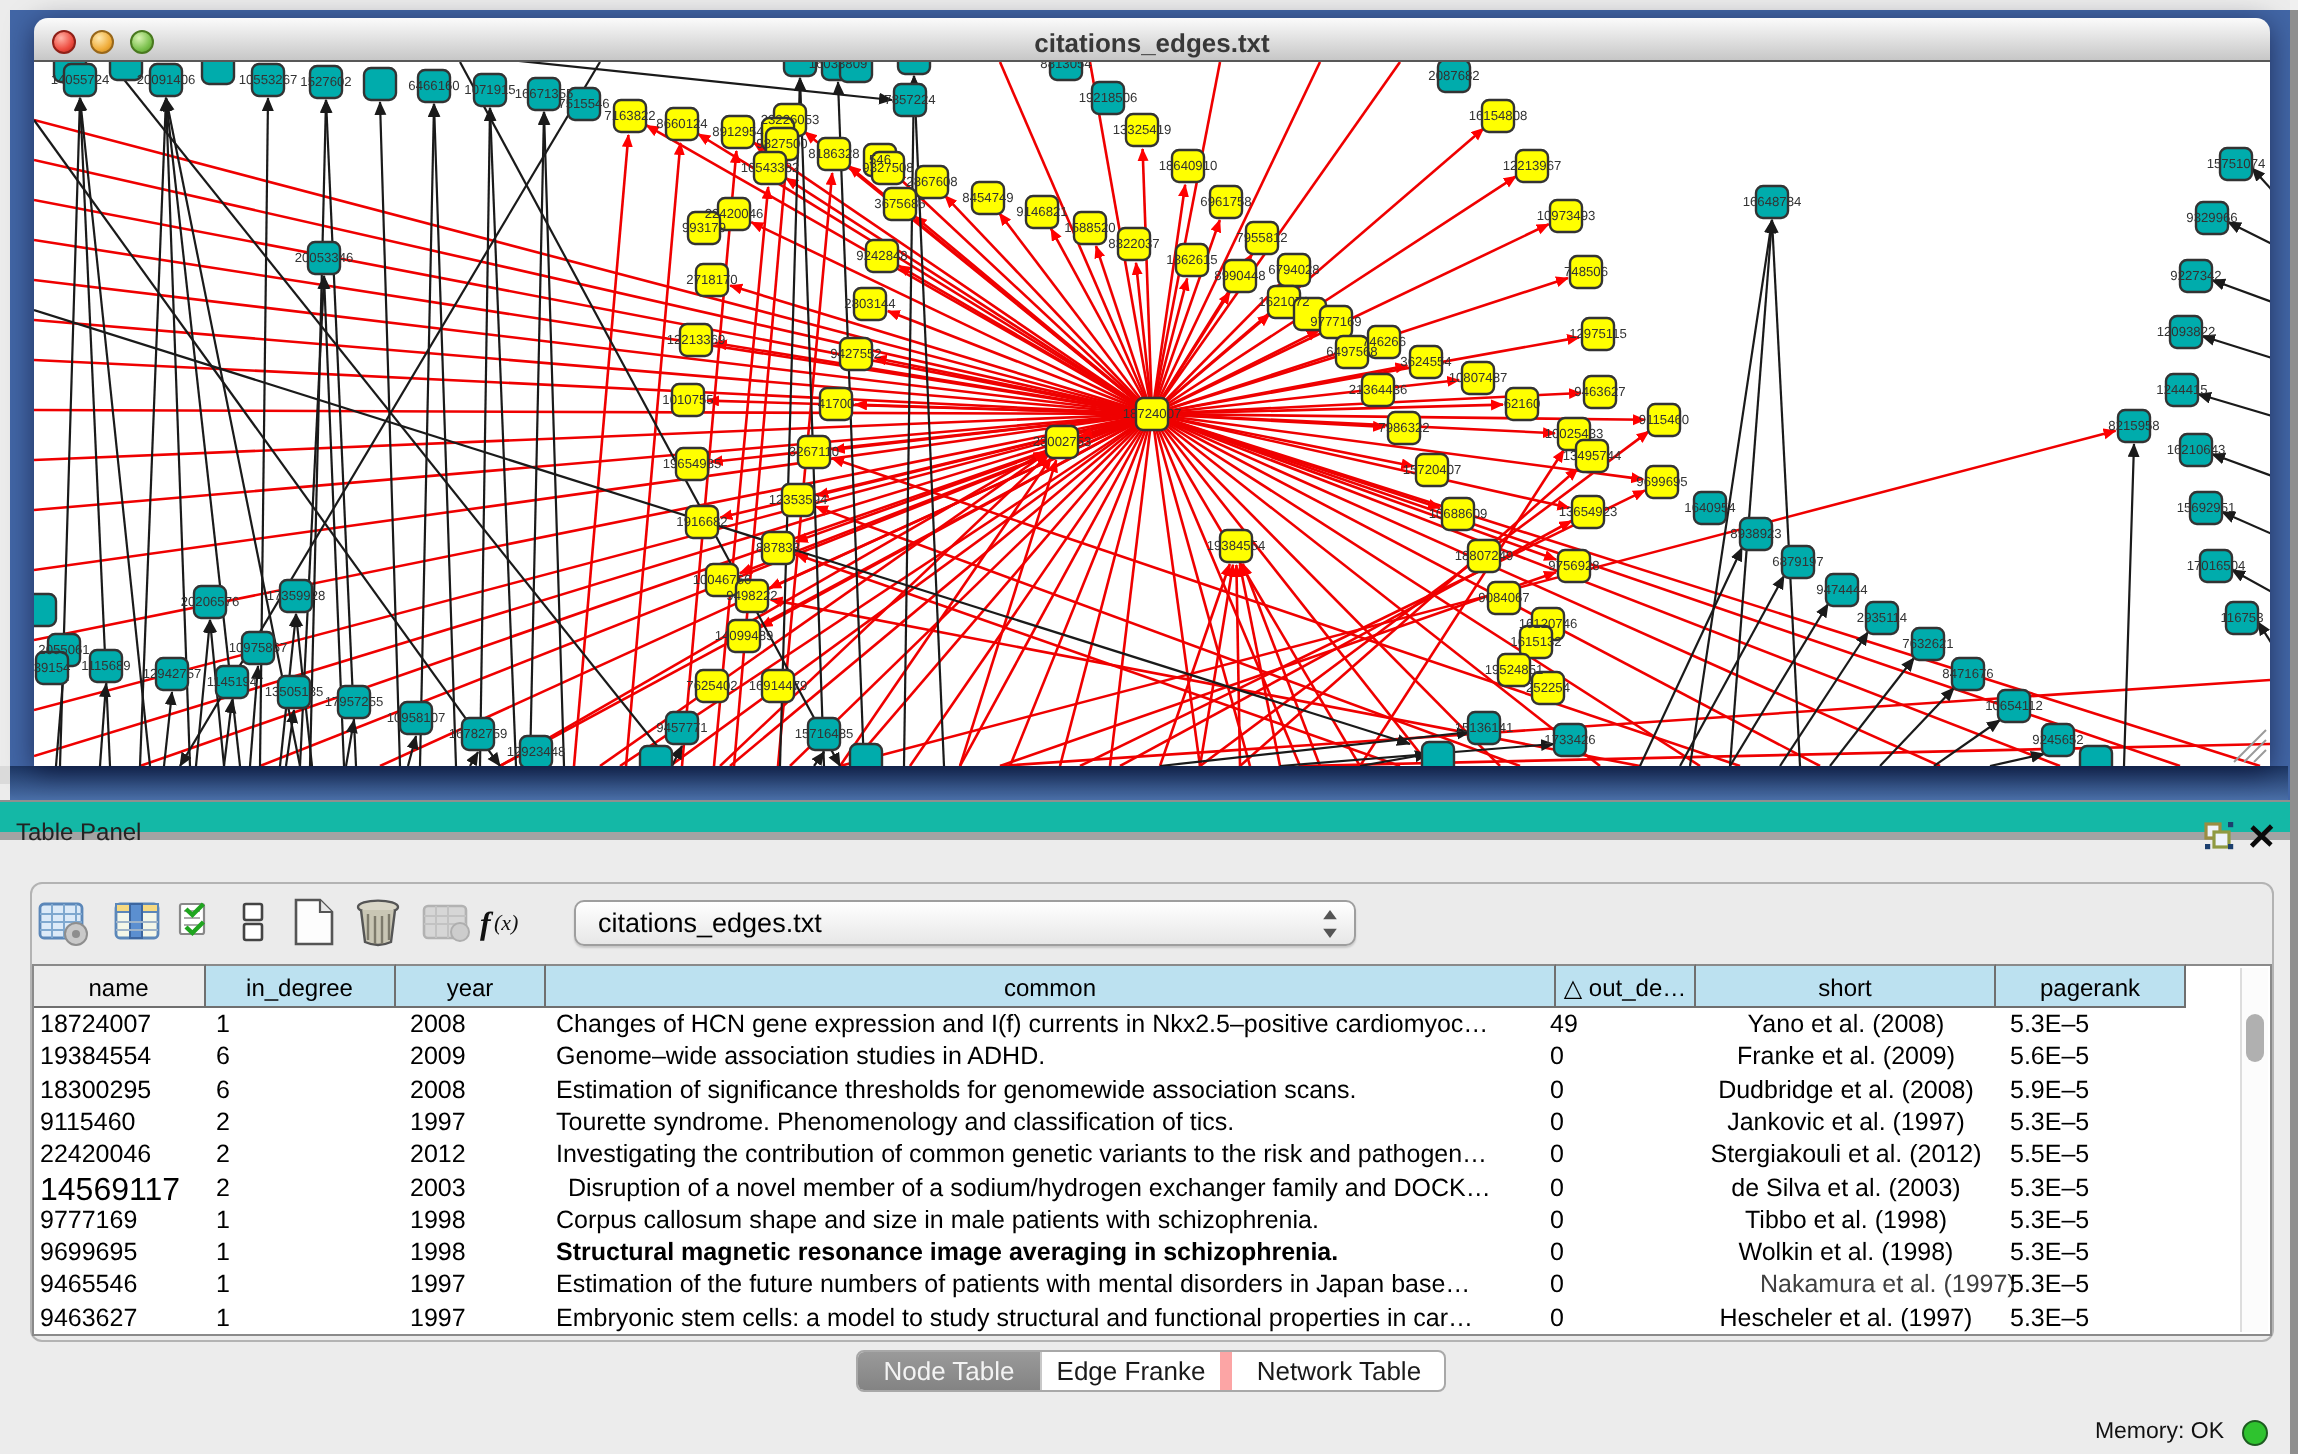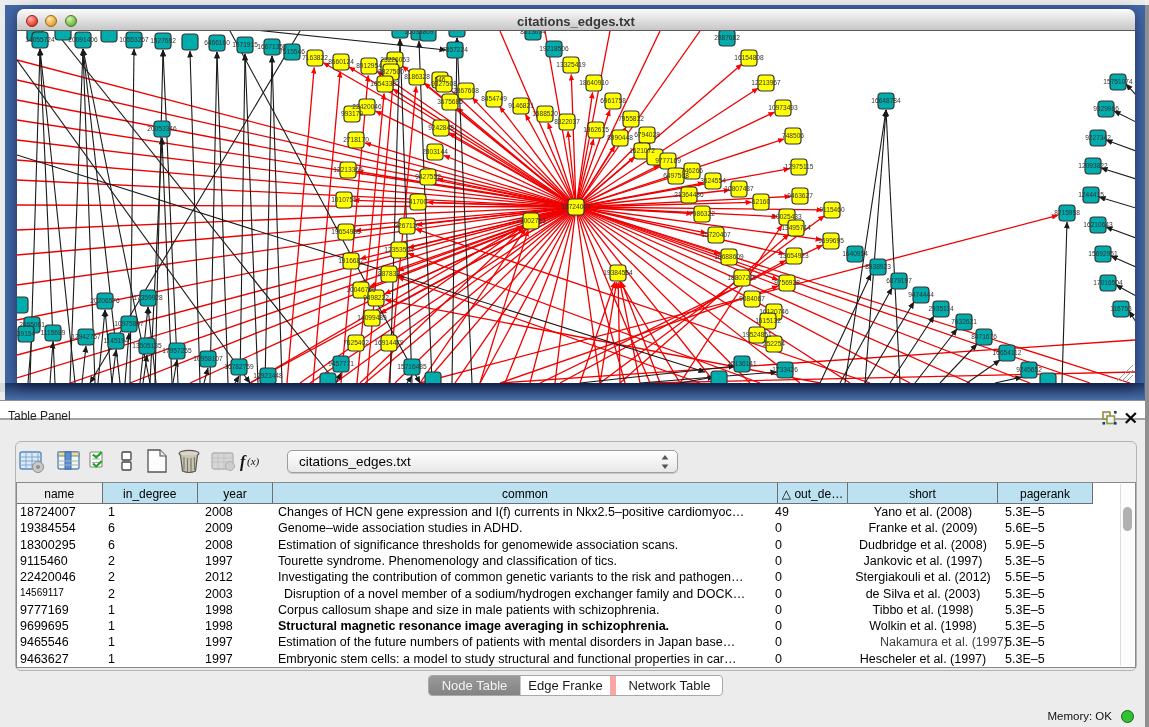--- a/index.html
+++ b/index.html
@@ -10,22 +10,22 @@
  border-radius:7px 7px 0 0;box-shadow:0 3px 14px rgba(0,0,30,.55)}
 #tbar{position:absolute;left:0;top:0;width:1118px;height:22px;
  border-radius:7px 7px 0 0;background:linear-gradient(#fbfbfb,#c7c7c7);
  border-bottom:1px solid #585858}
 #title{position:absolute;width:100%;text-align:center;top:5px;font-size:13px;
  font-weight:bold;color:#383838}
 .tl{position:absolute;top:5.5px;width:12px;height:12px;border-radius:50%}
 #graph{position:absolute;left:0;top:22px;width:1118px;height:352px;background:#fff;overflow:hidden}
 #panel{position:absolute;left:0;top:400px;width:1149px;height:327px;background:#ececec;
  border-top:1px solid #8f8f8f}
-#phead{position:absolute;left:0;top:0;width:1149px;height:19px;background:#ffffff;
- border-bottom:2px solid #a3a3a3}
+#phead{position:absolute;left:0;top:0;width:1149px;height:19px;background:#14b8a6;
+ border-bottom:4px solid #a3a3a3}
 #pbody{position:absolute;left:15px;top:40px;width:1122px;height:230px;
  background:#ebebeb;border:1px solid #b3b3b3;border-radius:6px}
 .tabbtn{position:absolute;top:0;height:20px;font-size:13px;text-align:center;line-height:19px}
 </style></head><body>
 <div id="desk"></div>
 <div id="band"></div>
 <div id="win">
     <div id="tbar">
       <div class="tl" style="left:9px;background:radial-gradient(circle at 35% 30%,#ffb3a7,#ee4d41 60%,#b32217);border:1px solid #8f2018"></div>
       <div class="tl" style="left:28px;background:radial-gradient(circle at 35% 30%,#ffe9b0,#f0ad3b 60%,#c07f14);border:1px solid #98671a"></div>
@@ -626,21 +626,21 @@
 <div style="position:absolute;left:775px;top:553.8999999999999px;font-size:12.5px;color:#000;white-space:nowrap;">0</div>
 <div style="position:absolute;left:848px;top:553.8999999999999px;font-size:12.5px;color:#000;white-space:nowrap;width:150px;overflow:hidden;text-align:center;">Jankovic et al. (1997)</div>
 <div style="position:absolute;left:1005px;top:553.8999999999999px;font-size:12.5px;color:#000;white-space:nowrap;">5.3E–5</div>
 <div style="position:absolute;left:20px;top:570.1999999999998px;font-size:12.5px;color:#000;white-space:nowrap;">22420046</div>
 <div style="position:absolute;left:108px;top:570.1999999999998px;font-size:12.5px;color:#000;white-space:nowrap;">2</div>
 <div style="position:absolute;left:205px;top:570.1999999999998px;font-size:12.5px;color:#000;white-space:nowrap;">2012</div>
 <div style="position:absolute;left:278px;top:570.1999999999998px;font-size:12.5px;color:#000;white-space:nowrap;width:495px;overflow:hidden;">Investigating the contribution of common genetic variants to the risk and pathogen…</div>
 <div style="position:absolute;left:775px;top:570.1999999999998px;font-size:12.5px;color:#000;white-space:nowrap;">0</div>
 <div style="position:absolute;left:848px;top:570.1999999999998px;font-size:12.5px;color:#000;white-space:nowrap;width:150px;overflow:hidden;text-align:center;">Stergiakouli et al. (2012)</div>
 <div style="position:absolute;left:1005px;top:570.1999999999998px;font-size:12.5px;color:#000;white-space:nowrap;">5.5E–5</div>
-<div style="position:absolute;left:20px;top:586.4999999999998px;font-size:10px;color:#000;white-space:nowrap;">14569117</div>
+<div style="position:absolute;left:20px;top:586.4999999999998px;font-size:16px;color:#000;white-space:nowrap;">14569117</div>
 <div style="position:absolute;left:108px;top:586.4999999999998px;font-size:12.5px;color:#000;white-space:nowrap;">2</div>
 <div style="position:absolute;left:205px;top:586.4999999999998px;font-size:12.5px;color:#000;white-space:nowrap;">2003</div>
 <div style="position:absolute;left:284px;top:586.4999999999998px;font-size:12.5px;color:#000;white-space:nowrap;width:495px;overflow:hidden;">Disruption of a novel member of a sodium/hydrogen exchanger family and DOCK…</div>
 <div style="position:absolute;left:775px;top:586.4999999999998px;font-size:12.5px;color:#000;white-space:nowrap;">0</div>
 <div style="position:absolute;left:848px;top:586.4999999999998px;font-size:12.5px;color:#000;white-space:nowrap;width:150px;overflow:hidden;text-align:center;">de Silva et al. (2003)</div>
 <div style="position:absolute;left:1005px;top:586.4999999999998px;font-size:12.5px;color:#000;white-space:nowrap;">5.3E–5</div>
 <div style="position:absolute;left:20px;top:602.7999999999997px;font-size:12.5px;color:#000;white-space:nowrap;">9777169</div>
 <div style="position:absolute;left:108px;top:602.7999999999997px;font-size:12.5px;color:#000;white-space:nowrap;">1</div>
 <div style="position:absolute;left:205px;top:602.7999999999997px;font-size:12.5px;color:#000;white-space:nowrap;">1998</div>
 <div style="position:absolute;left:278px;top:602.7999999999997px;font-size:12.5px;color:#000;white-space:nowrap;width:495px;overflow:hidden;">Corpus callosum shape and size in male patients with schizophrenia.</div>

